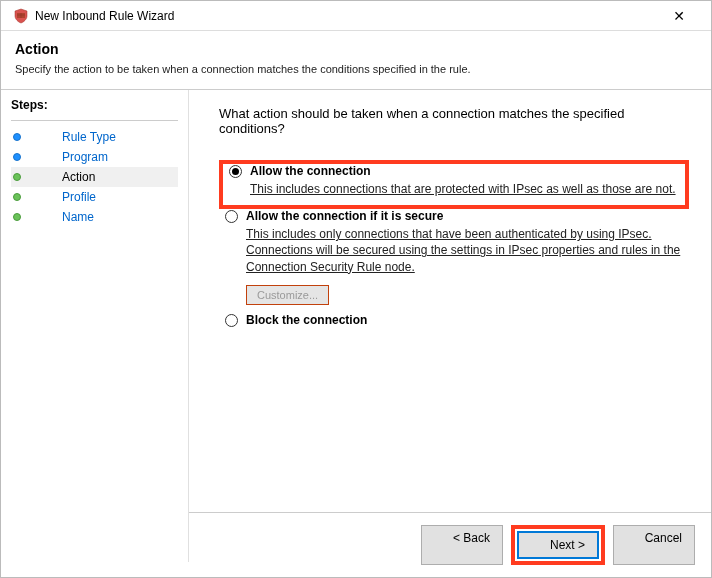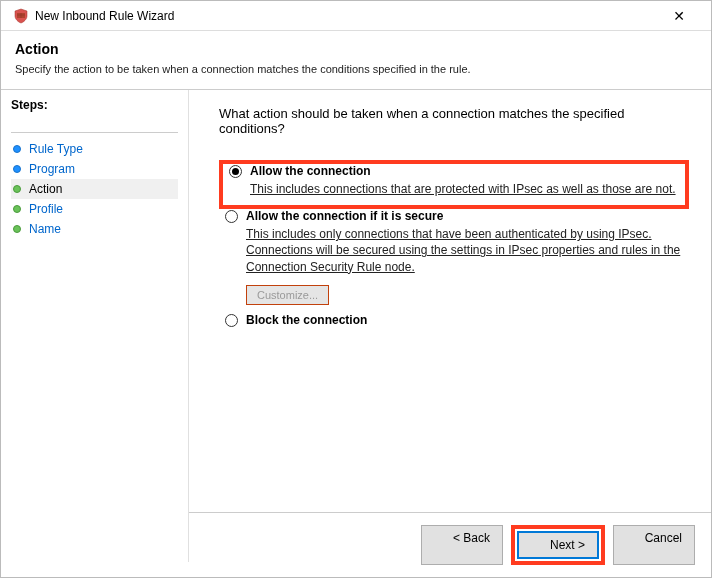--- a/index.html
+++ b/index.html
@@ -58,28 +58,29 @@
   .steps {
     width: 188px;
     padding: 8px 10px;
     border-right: 1px solid #e0e0e0;
   }
   .steps-title {
     font-weight: bold;
     font-size: 12px;
     margin-bottom: 6px;
     border-bottom: 1px solid #ccc;
-    padding-bottom: 20px;
+    padding-bottom: 8px;
   }
   .step {
     display: flex;
     align-items: center;
     padding: 3px 2px;
     font-size: 12px;
     cursor: default;
+    gap: 33px;
   }
   .step .bullet {
     width: 8px; height: 8px;
     border-radius: 50%;
     margin-right: 8px;
   }
   .bullet.blue { background: #1e90ff; border: 1px solid #1873cc; }
   .bullet.green { background: #6ac259; border: 1px solid #4b9c3d; }
   .step .label { }
   .step.link .label { color: #0066cc; }

